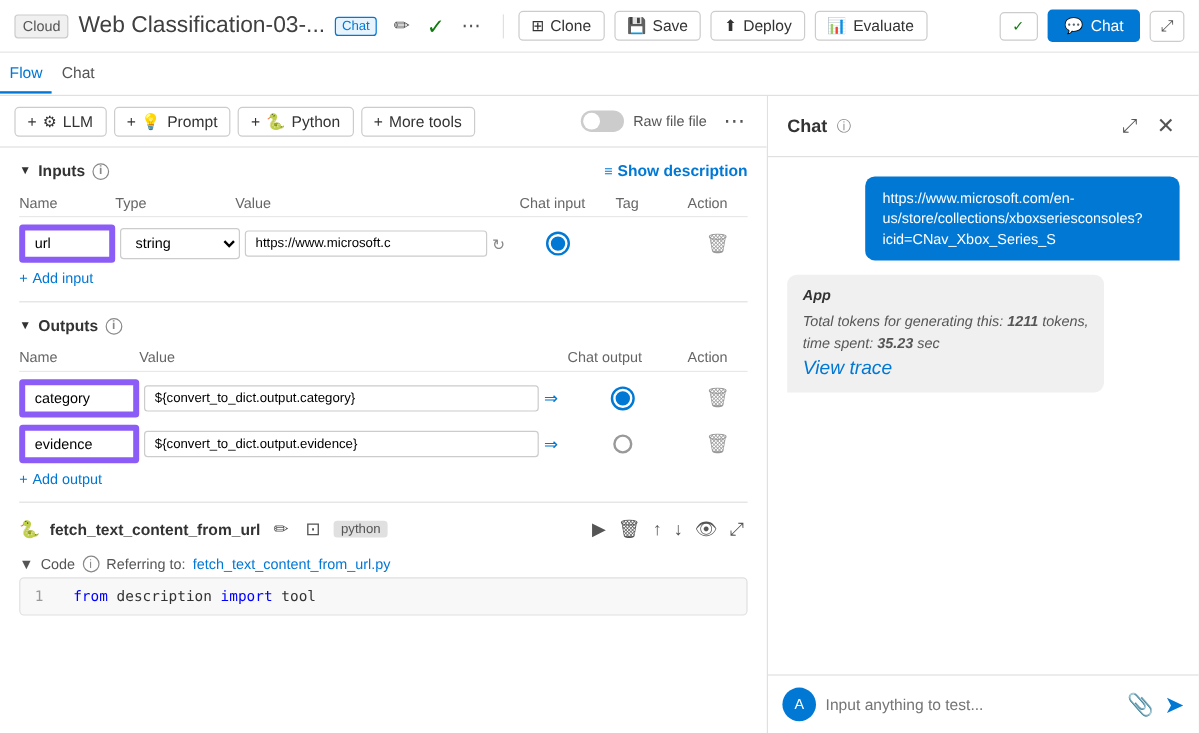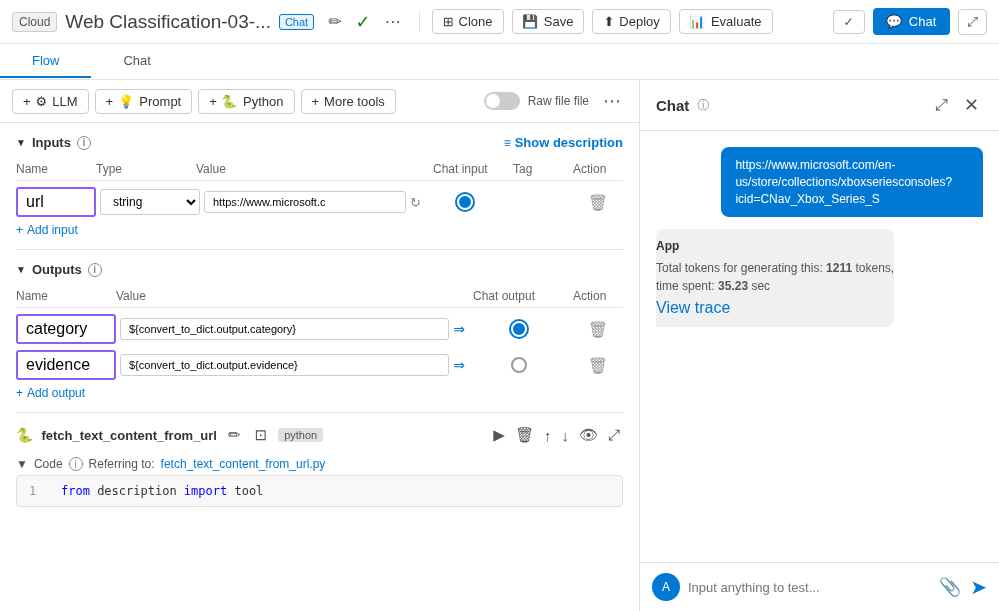--- a/index.html
+++ b/index.html
@@ -20,21 +20,21 @@
     .topbar-spacer { flex: 1; }
     .topbar-compute { display: flex; align-items: center; gap: 6px; font-size: 12px; color: #107c10; border: 1px solid #ccc; border-radius: 4px; padding: 4px 10px; }
     .topbar-chat-btn { display: flex; align-items: center; gap: 6px; background: #0078d4; color: #fff; border: none; border-radius: 4px; padding: 6px 14px; cursor: pointer; font-size: 13px; font-weight: 500; }
     .topbar-expand-btn { background: none; border: 1px solid #ccc; border-radius: 4px; padding: 4px 8px; cursor: pointer; color: #555; }
 
     
     .tabbar {
       display: flex; align-items: center; height: 36px; background: #fff;
       border-bottom: 1px solid #e0e0e0; padding: 0 0 0 0; flex-shrink: 0;
     }
-    .tab { padding: 8px 32px; cursor: pointer; font-size: 13px; color: #555; border-bottom: 2px solid transparent; }
+    .tab { padding: 8px 8px; cursor: pointer; font-size: 13px; color: #555; border-bottom: 2px solid transparent; }
     .tab.active { color: #0078d4; border-bottom: 2px solid #0078d4; font-weight: 500; }
 
     
     .main-layout { display: flex; flex: 1; overflow: hidden; }
 
     
     .left-panel { width: 640px; background: #fff; border-right: 1px solid #e0e0e0; overflow-y: auto; flex-shrink: 0; }
 
     
     .flow-toolbar {
@@ -60,21 +60,21 @@
     .input-table-header, .output-table-header {
       display: grid; padding: 4px 0; color: #666; font-size: 12px;
       border-bottom: 1px solid #e8e8e8; margin-bottom: 6px;
     }
     .input-table-header { grid-template-columns: 80px 100px 1fr 80px 60px 50px; }
     .output-table-header { grid-template-columns: 100px 1fr 100px 50px; }
 
     .input-row { display: grid; grid-template-columns: 80px 100px 1fr 80px 60px 50px; align-items: center; gap: 4px; margin-bottom: 6px; }
     .output-row { display: grid; grid-template-columns: 100px 1fr 100px 50px; align-items: center; gap: 4px; margin-bottom: 6px; }
 
-    .cell-input { border: 2px solid #8b5cf6; border-radius: 3px; padding: 4px 8px; font-size: 16px; width: 100%; }
+    .cell-input { border: 5px solid #8b5cf6; border-radius: 3px; padding: 4px 8px; font-size: 12px; width: 100%; }
     .type-select { border: 1px solid #ccc; border-radius: 3px; padding: 4px 8px; font-size: 12px; width: 100%; background: #fff; }
     .radio-filled { width: 16px; height: 16px; background: #0078d4; border-radius: 50%; border: 2px solid #fff; box-shadow: 0 0 0 2px #0078d4; }
     .radio-empty { width: 16px; height: 16px; border: 2px solid #999; border-radius: 50%; }
     .delete-btn { background: none; border: none; cursor: pointer; color: #999; font-size: 16px; }
     .add-link { color: #0078d4; font-size: 12px; cursor: pointer; display: flex; align-items: center; gap: 4px; margin-top: 6px; text-decoration: none; }
     .value-input { display: flex; align-items: center; gap: 4px; }
     .value-input input { flex: 1; border: 1px solid #ccc; border-radius: 3px; padding: 4px 8px; font-size: 12px; }
     .value-arrow { color: #0078d4; cursor: pointer; font-size: 14px; }
 
     .divider-line { height: 1px; background: #e0e0e0; margin: 0 16px; }
@@ -99,21 +99,21 @@
 
     
     .right-panel { flex: 1; display: flex; flex-direction: column; background: #fff; }
     .chat-header { display: flex; align-items: center; gap: 8px; padding: 10px 16px; border-bottom: 1px solid #e0e0e0; }
     .chat-title { font-weight: 600; font-size: 15px; }
     .chat-info { color: #888; font-size: 12px; cursor: pointer; }
     .chat-expand { margin-left: auto; background: none; border: none; cursor: pointer; color: #555; font-size: 16px; padding: 4px; }
     .chat-close { background: none; border: none; cursor: pointer; color: #555; font-size: 18px; padding: 4px; }
     .chat-messages { flex: 1; overflow-y: auto; padding: 16px; display: flex; flex-direction: column; gap: 12px; }
     .msg-user { align-self: flex-end; background: #0078d4; color: #fff; border-radius: 8px 8px 0 8px; padding: 10px 14px; max-width: 80%; font-size: 12px; line-height: 1.4; }
-    .msg-app { align-self: flex-start; background: #f0f0f0; border-radius: 8px 8px 8px 0; padding: 10px 0; max-width: 90%; }
+    .msg-app { align-self: flex-start; background: #f0f0f0; border-radius: 8px 8px 8px 0; padding: 10px 13px; max-width: 90%; font-style: italic; }
     .msg-app-label { font-weight: 600; font-size: 12px; margin-bottom: 6px; color: #333; }
     .msg-app-tokens { font-size: 12px; color: #555; line-height: 1.5; }
     .msg-app-tokens b { font-weight: 700; }
     .view-trace { color: #0078d4; font-size: 16px; cursor: pointer; margin-top: 4px; display: block; }
     .chat-input-area { border-top: 1px solid #e0e0e0; padding: 10px 12px; display: flex; align-items: center; gap: 8px; }
     .chat-avatar { width: 28px; height: 28px; border-radius: 50%; background: #0078d4; display: flex; align-items: center; justify-content: center; color: #fff; font-size: 12px; }
     .chat-input { flex: 1; border: none; outline: none; font-size: 13px; color: #999; background: transparent; }
     .chat-attach { background: none; border: none; cursor: pointer; color: #555; font-size: 18px; }
     .chat-send { background: none; border: none; cursor: pointer; color: #0078d4; font-size: 20px; }
 

